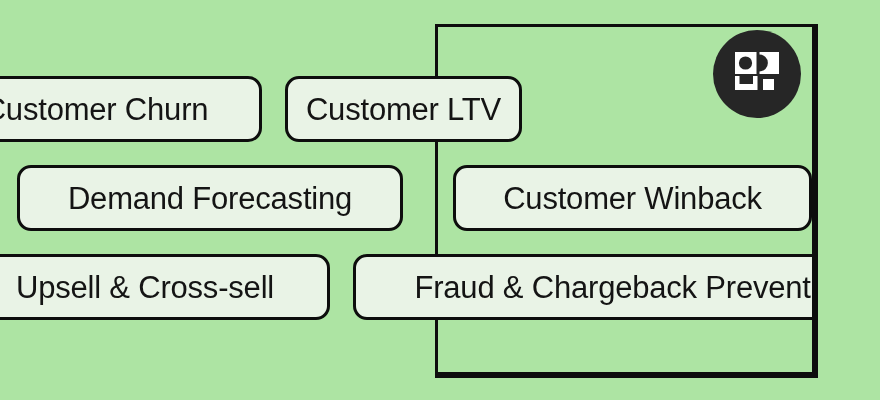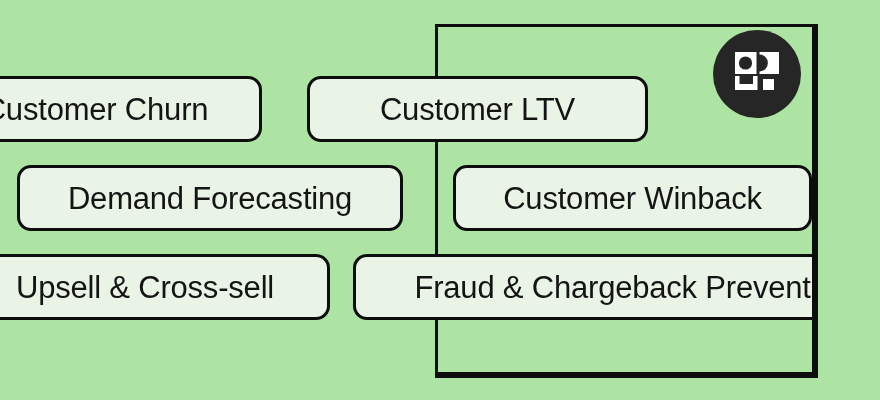--- a/index.html
+++ b/index.html
@@ -63,23 +63,22 @@
   
   .pill-churn {
     left: -70px;
     top: 76px;
     width: 332px;
     height: 66px;
   }
   .pill-ltv {
     left: 285px;
     top: 76px;
-    width: 341px;
+    width: 237px;
     height: 66px;
-    margin-left: 22px;
   }
 
   
   .pill-demand {
     left: 17px;
     top: 165px;
     width: 386px;
     height: 66px;
   }
   .pill-winback {

